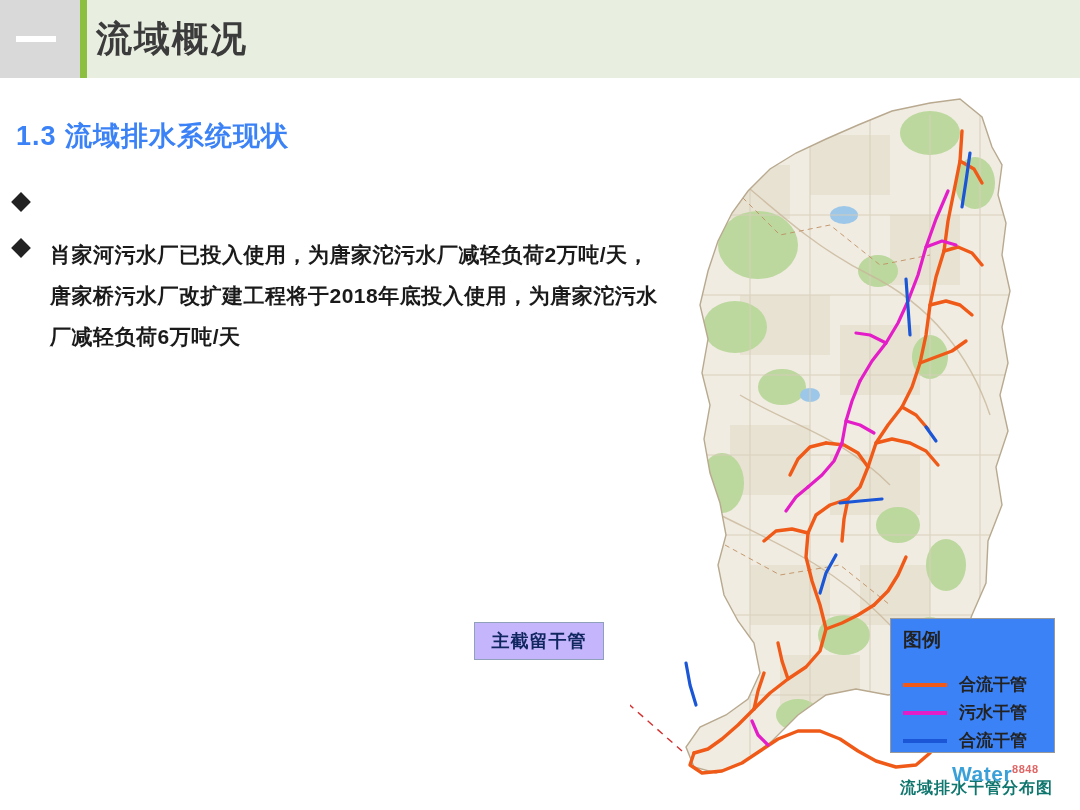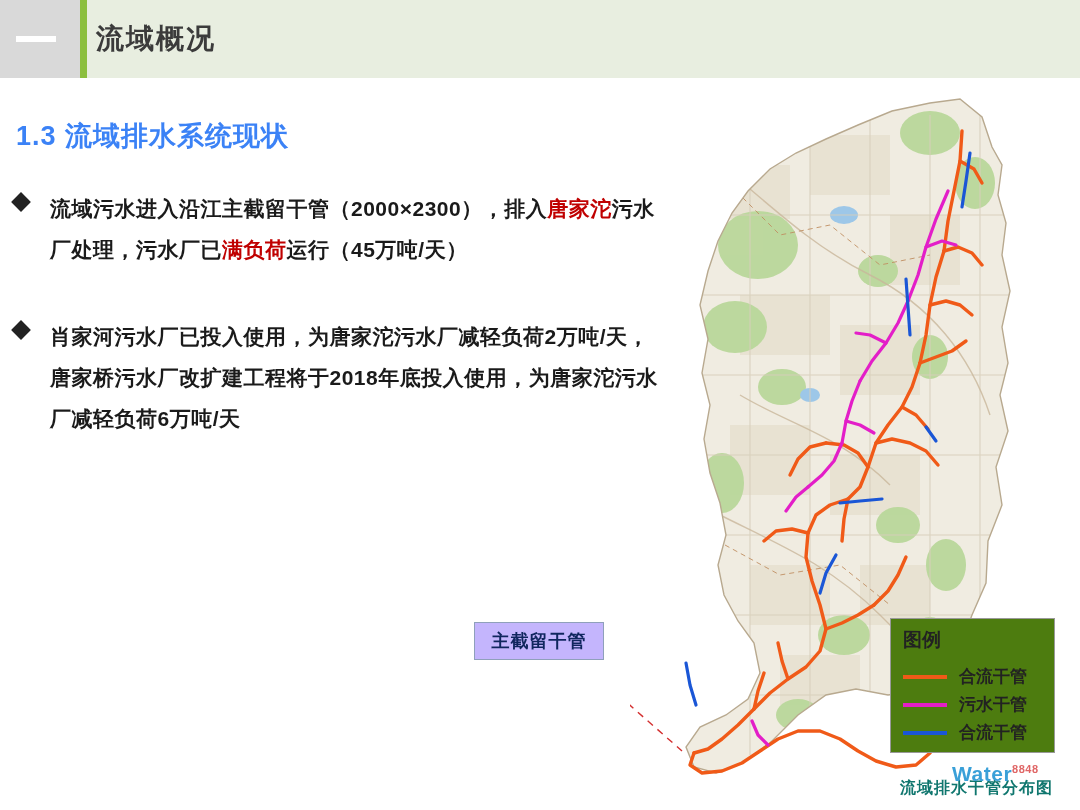--- a/index.html
+++ b/index.html
@@ -52,21 +52,21 @@
     left: 80px;
     top: 0;
     width: 7px;
     height: 78px;
     background: #8cbf3f;
   }
   .header-title {
     position: absolute;
     left: 96px;
     top: 12px;
-    font-size: 28px;
+    font-size: 36px;
     font-weight: bold;
     color: #3b3b3b;
     letter-spacing: 2px;
     line-height: 54px;
   }
 
   
   .section-title {
     position: absolute;
     left: 16px;
@@ -143,38 +143,39 @@
     letter-spacing: 1px;
   }
 
   
   .legend {
     position: absolute;
     left: 890px;
     top: 618px;
     width: 165px;
     height: 135px;
-    background: #4d7c0f;
+    background: #3b82f6;
     border: 1px solid #999999;
     box-sizing: border-box;
     font-family: Liberation Mono, monospace;
   }
   .legend-title {
     position: absolute;
     left: 12px;
     top: 8px;
     font-size: 19px;
     font-weight: bold;
     color: #222222;
   }
   .legend-row {
     position: absolute;
     left: 12px;
     display: flex;
     align-items: center;
+    margin-top: 8px;
   }
   .legend-row.r0 { top: 46px; }
   .legend-row.r1 { top: 74px; }
   .legend-row.r2 { top: 102px; }
   .legend-swatch {
     width: 44px;
     height: 4px;
     margin-right: 12px;
   }
   .legend-label {
@@ -217,23 +218,20 @@
   <div class="header-green"></div>
   <div class="header-green-bar"></div>
   <div class="header-title">流域概况</div>
 </div>
 
 <div class="section-title">1.3 流域排水系统现状</div>
 
 <div class="bullets">
   <div class="bullet">
     <span class="bullet-marker"></span>
-    <span class="bullet-text">
-      <span>流域污水进入沿江主截留干管（2000×2300），排入</span><span class="hl-red">唐家沱</span><span>污水厂处理，污水厂已</span><span class="hl-red">满负荷</span><span>运行（45万吨/天）</span>
-    </span>
   </div>
   <div class="bullet" style="margin-top:46px;">
     <span class="bullet-marker"></span>
     <span class="bullet-text">肖家河污水厂已投入使用，为唐家沱污水厂减轻负荷2万吨/天，唐家桥污水厂改扩建工程将于2018年底投入使用，为唐家沱污水厂减轻负荷6万吨/天</span>
   </div>
 </div>
 
 <div class="map-wrap">
   <svg class="map-canvas" viewBox="0 0 450 690" xmlns="http://www.w3.org/2000/svg">
     <defs>

